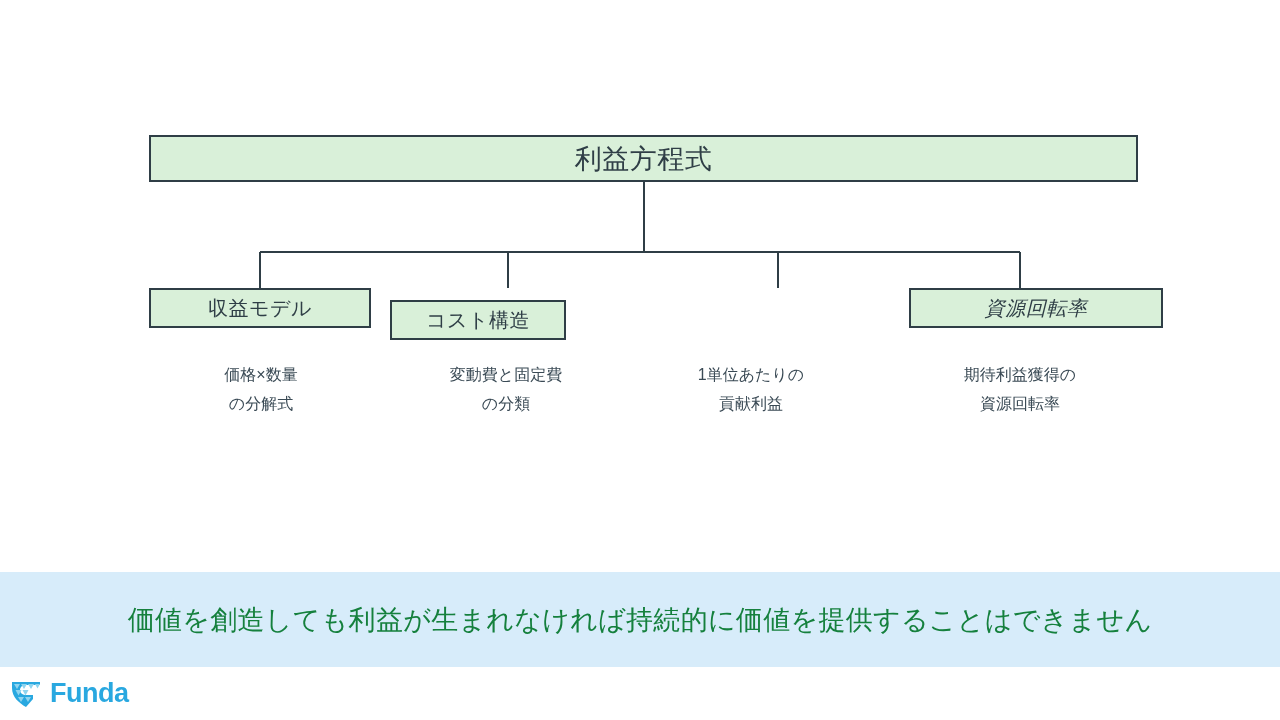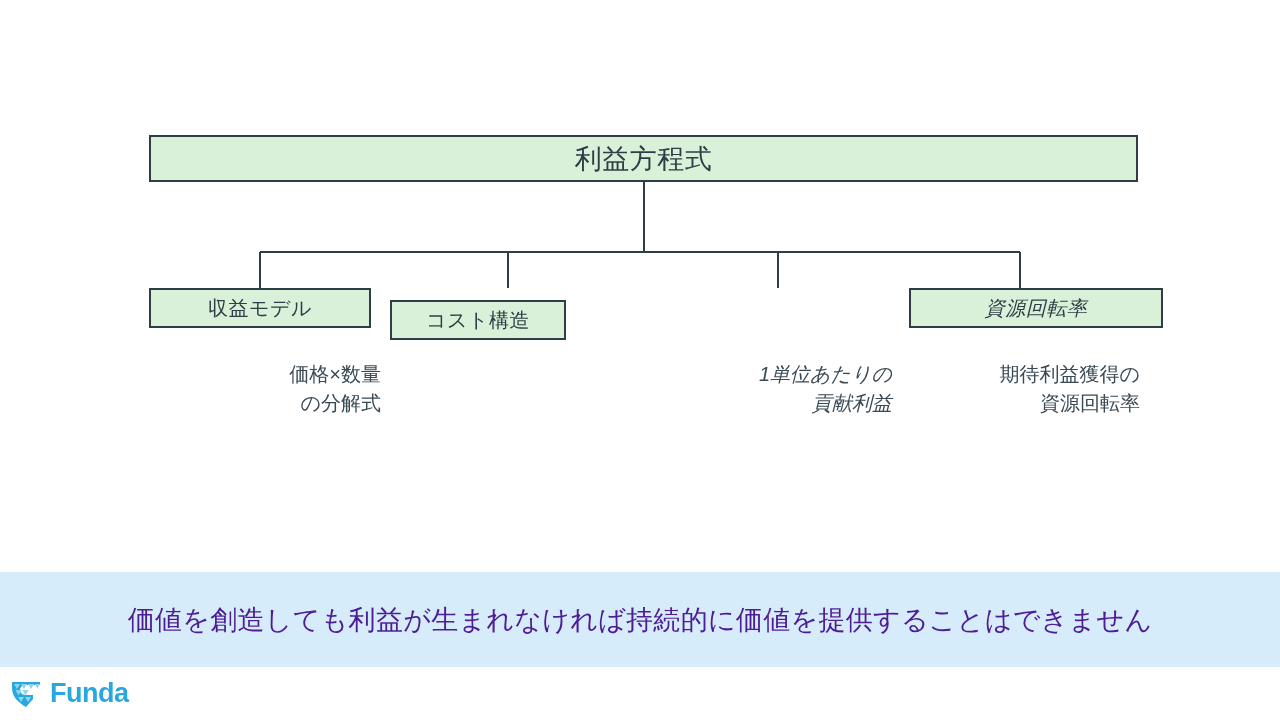--- a/index.html
+++ b/index.html
@@ -69,50 +69,50 @@
 
   .child-box.c0 { left: 149px;  width: 222px; }
   .child-box.c1 { left: 390px;  width: 176px; margin-top: 12px; }
   .child-box.c2 { left: 663px;  width: 220px; }
   .child-box.c3 { left: 909px;  width: 254px; font-style: italic; }
 
   .caption {
     position: absolute;
     top: 360px;
     width: 240px;
-    text-align: right;
-    font-size: 20px;
+    text-align: center;
+    font-size: 16px;
     line-height: 29px;
     color: #3a4a55;
     white-space: pre-line;
   }
 
   .caption.p0 { left: 141px; }
   .caption.p1 { left: 386px; }
-  .caption.p2 { left: 652px; font-style: italic; }
+  .caption.p2 { left: 631px; }
   .caption.p3 { left: 900px; }
 
   
   .banner {
     position: absolute;
     left: 0;
     top: 572px;
     width: 1280px;
     height: 95px;
     background: #d7ecfa;
     display: flex;
     flex-direction: column;
     align-items: center;
     justify-content: center;
     box-sizing: border-box;
   }
   .banner-line {
     font-size: 27px;
     line-height: 40px;
-    color: #4c1d95;
+    color: #15803d;
     text-align: center;
     letter-spacing: 0.3px;
     white-space: nowrap;
   }
 
   
   .footer {
     position: absolute;
     left: 0;
     top: 667px;
@@ -162,20 +162,22 @@
     </svg>
 
     <div class="node-box root-box">利益方程式</div>
 
     <div class="node-box child-box c0">収益モデル</div>
     <div class="node-box child-box c1">コスト構造</div>
     <div class="node-box child-box c3">資源回転率</div>
 
     <div class="caption p0">価格×数量
 の分解式</div>
+    <div class="caption p1">変動費と固定費
+の分類</div>
     <div class="caption p2">1単位あたりの
 貢献利益</div>
     <div class="caption p3">期待利益獲得の
 資源回転率</div>
 
   </div>
 
   <div class="banner">
     <div class="banner-line">価値を創造しても利益が生まれなければ持続的に価値を提供することはできません</div>
   </div>

